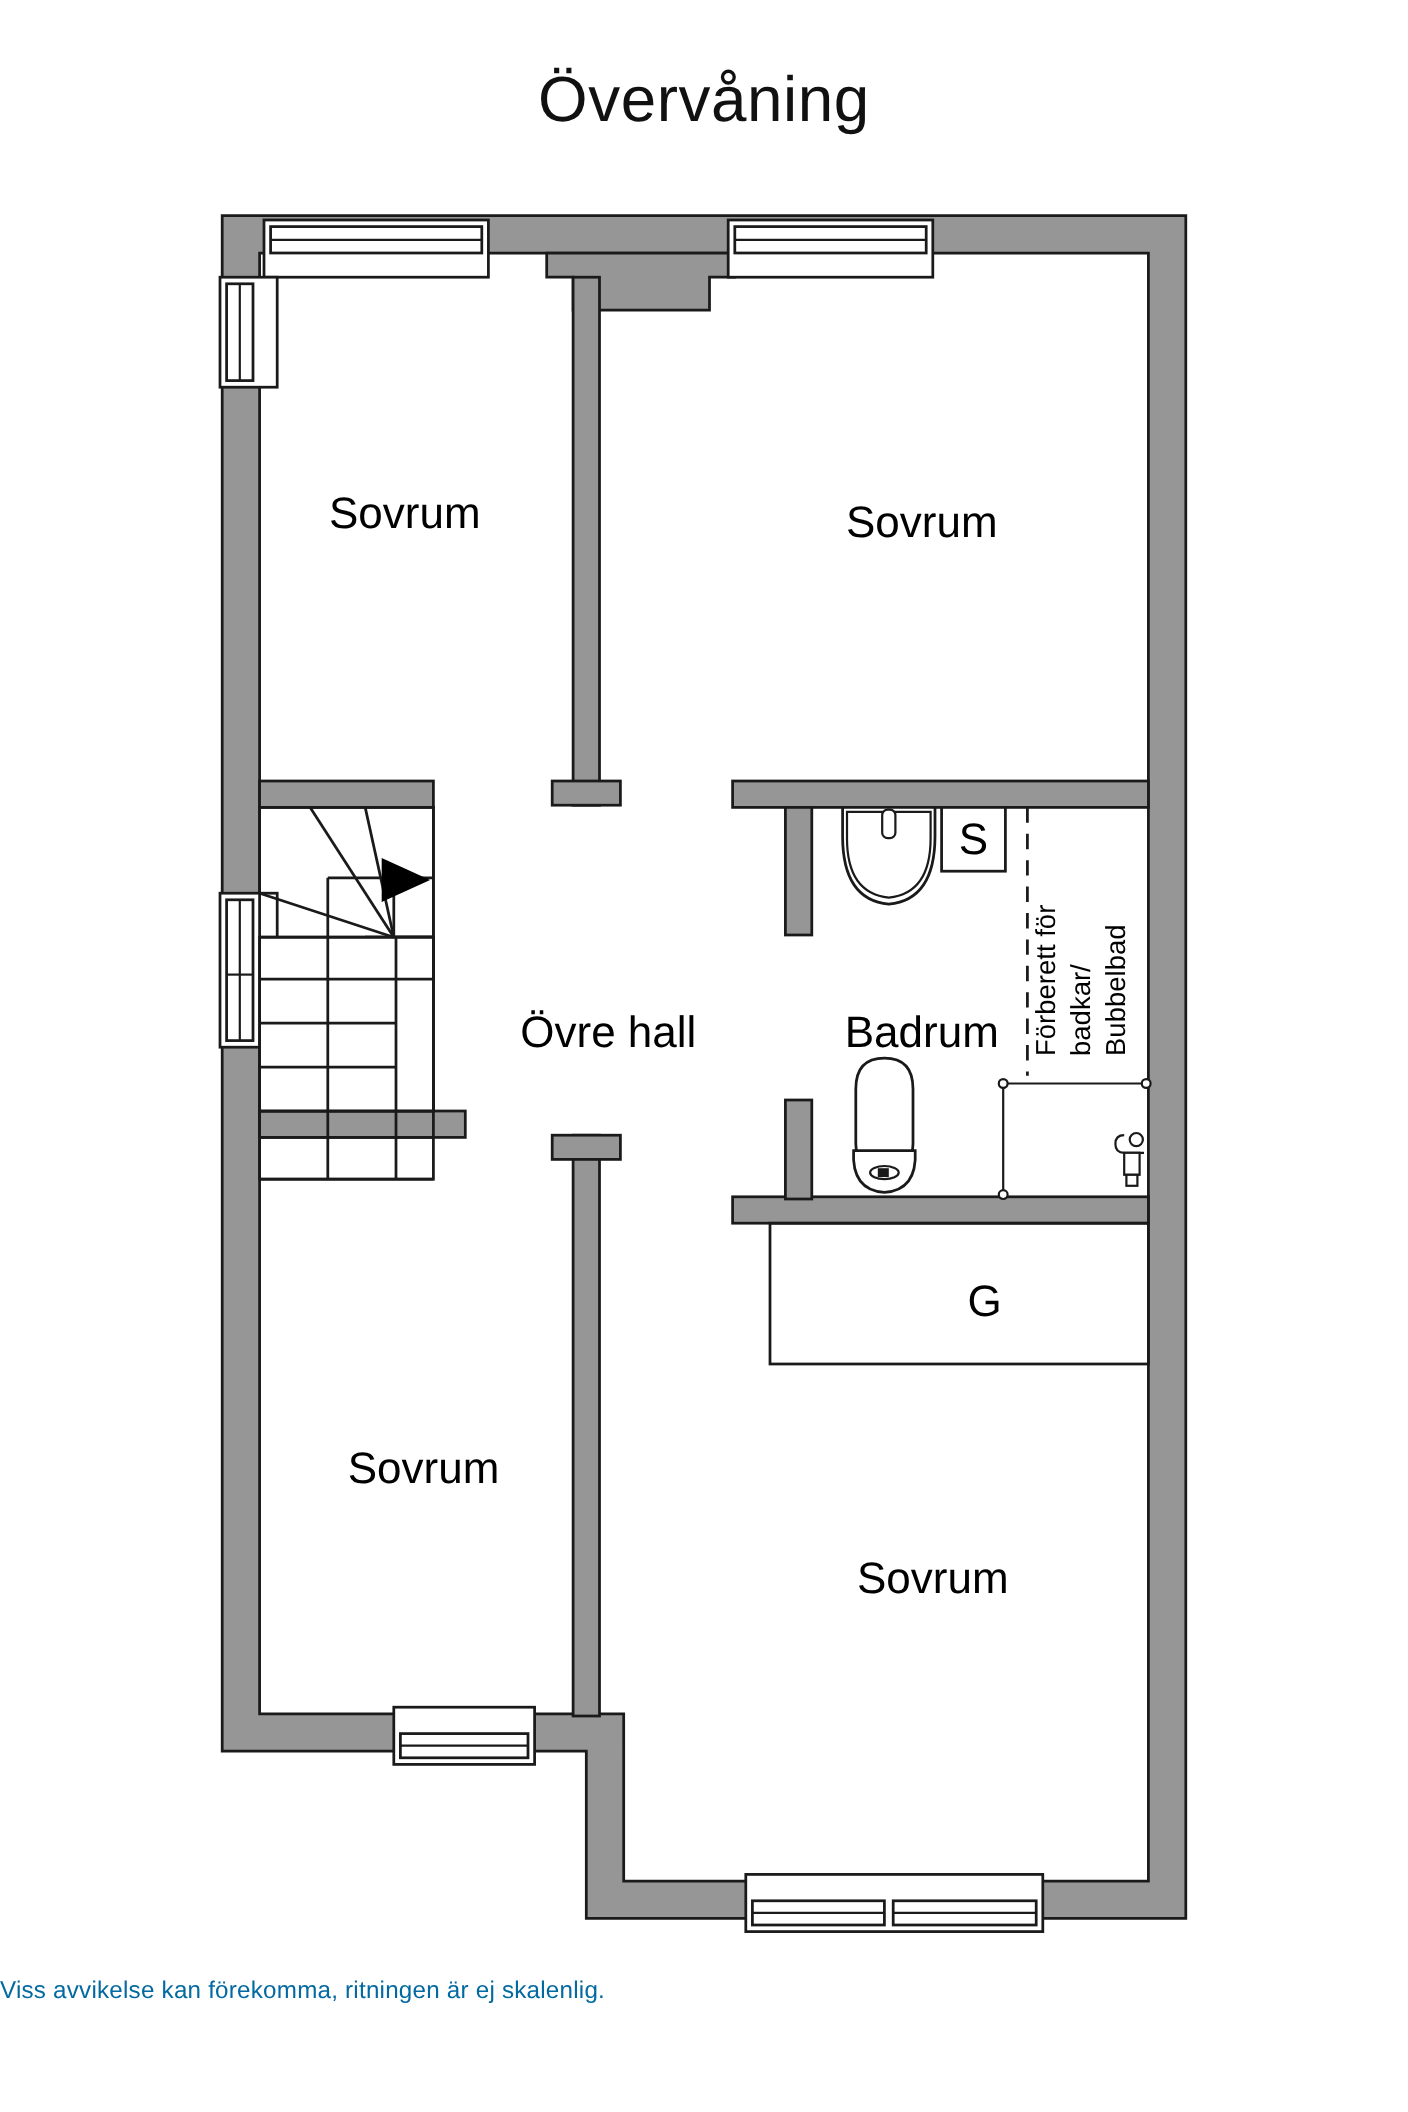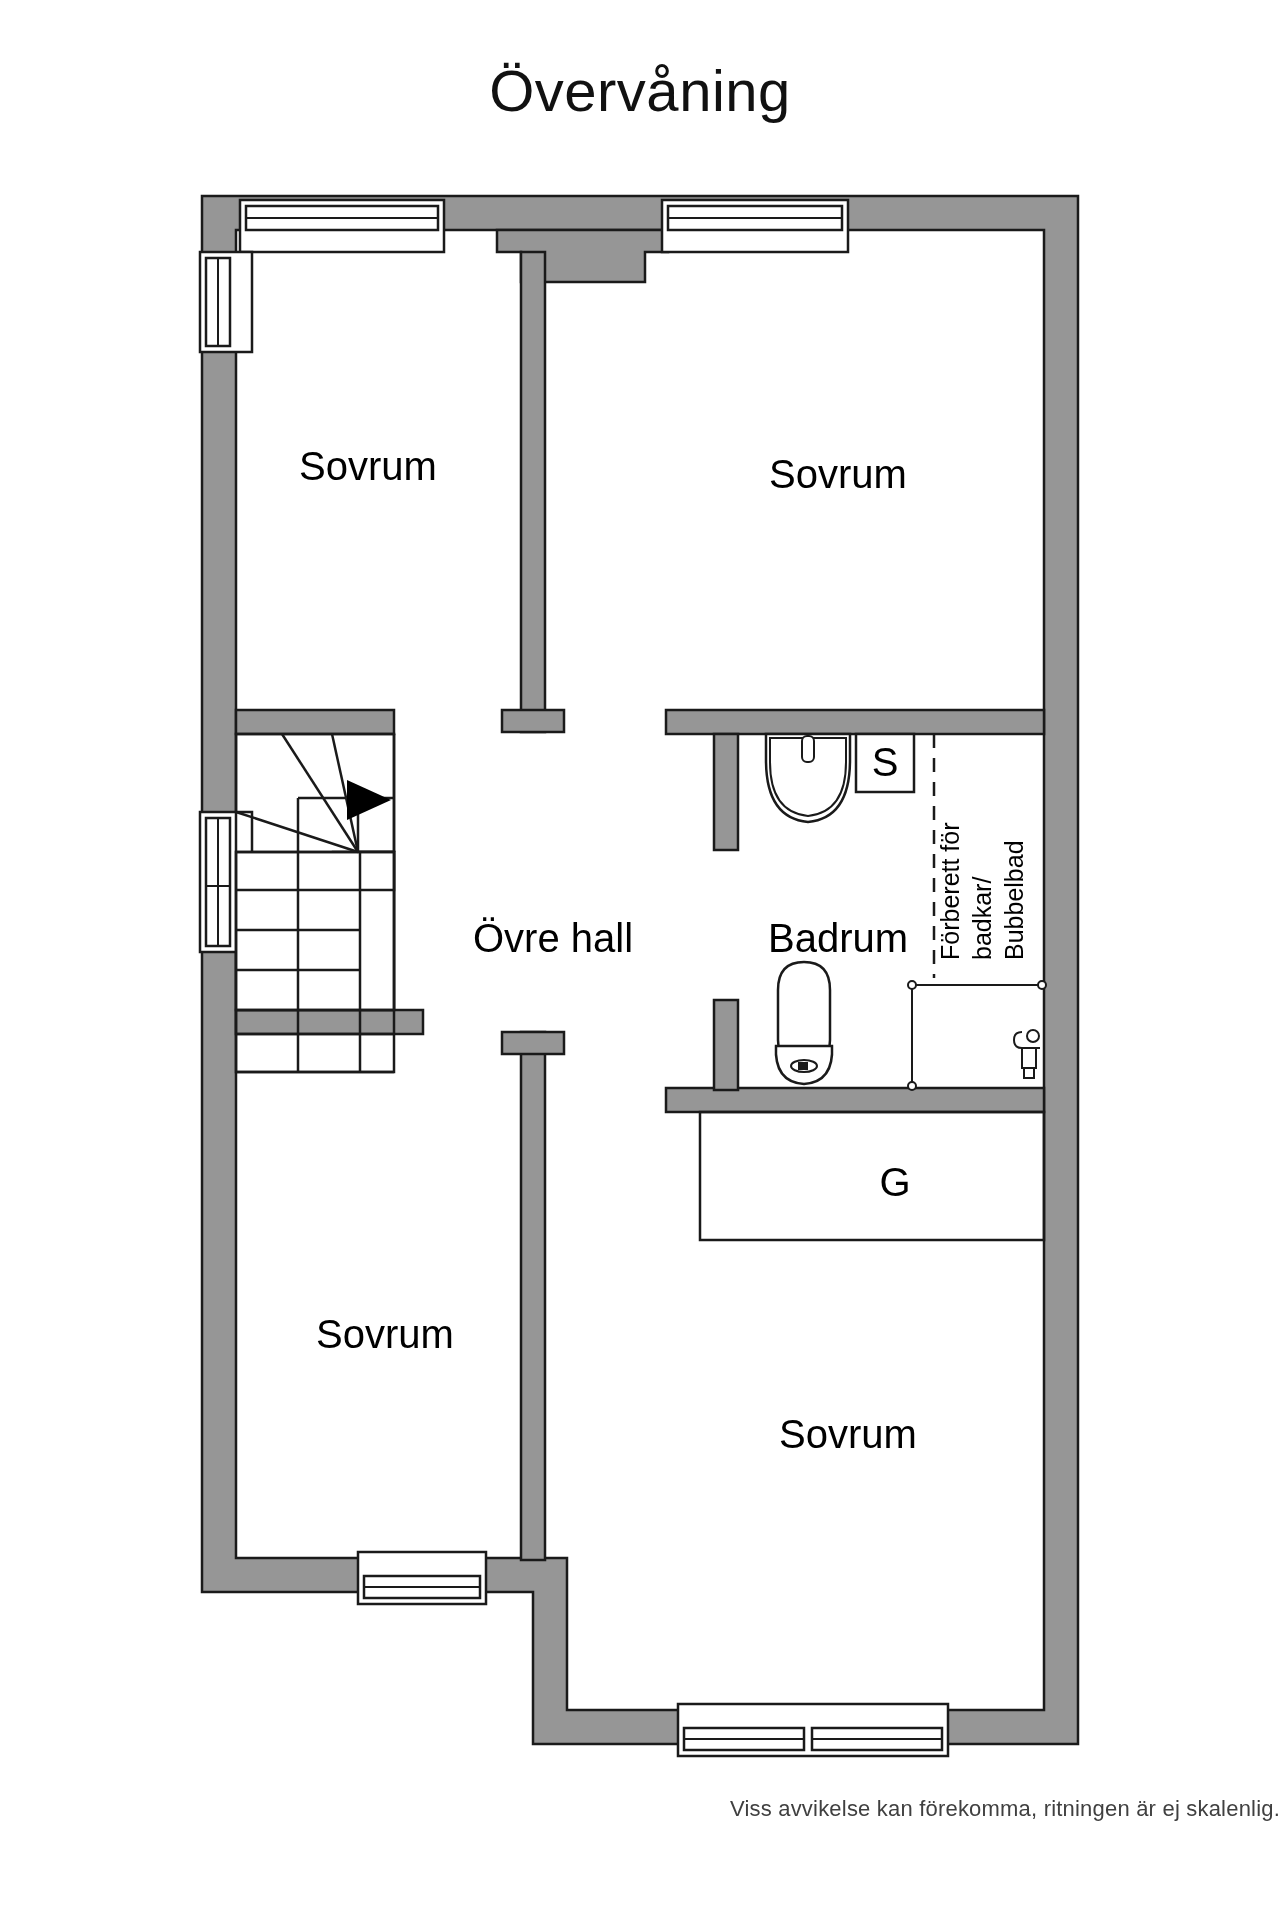--- a/index.html
+++ b/index.html
@@ -35,23 +35,23 @@
   #floorplan-svg {
     position: absolute;
     left: 0;
     top: 0;
   }
   #footer-note {
     position: absolute;
     left: 0;
     top: 1796px;
     width: 1280px;
-    text-align: right;
+    text-align: left;
     font-size: 22px;
-    color: #404040;
+    color: #0369a1;
     letter-spacing: 0.2px;
   }
   .room-label {
     font-family: "Liberation Sans", sans-serif;
     font-size: 40px;
     fill: #000000;
   }
   .box-letter {
     font-family: "Liberation Sans", sans-serif;
     font-size: 40px;

